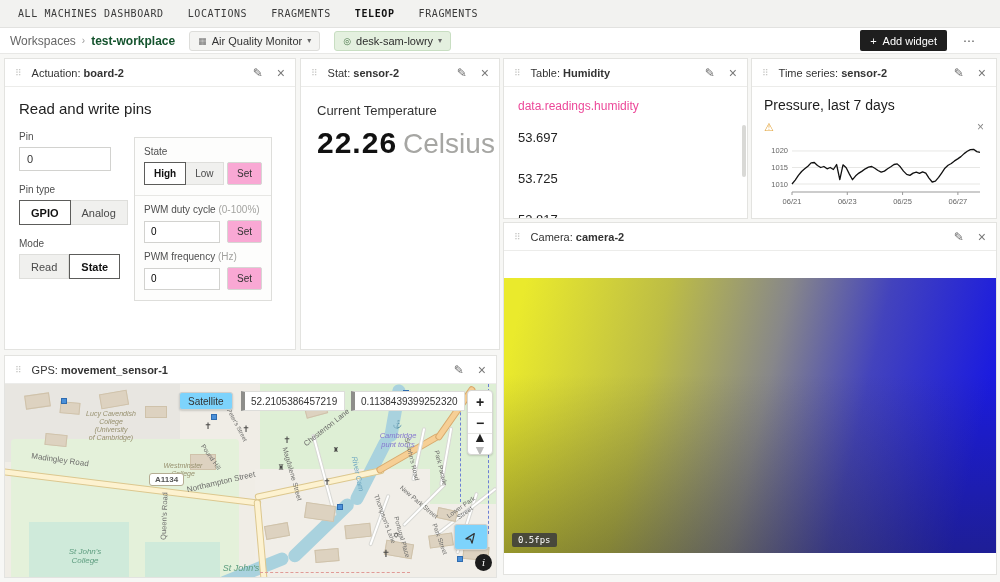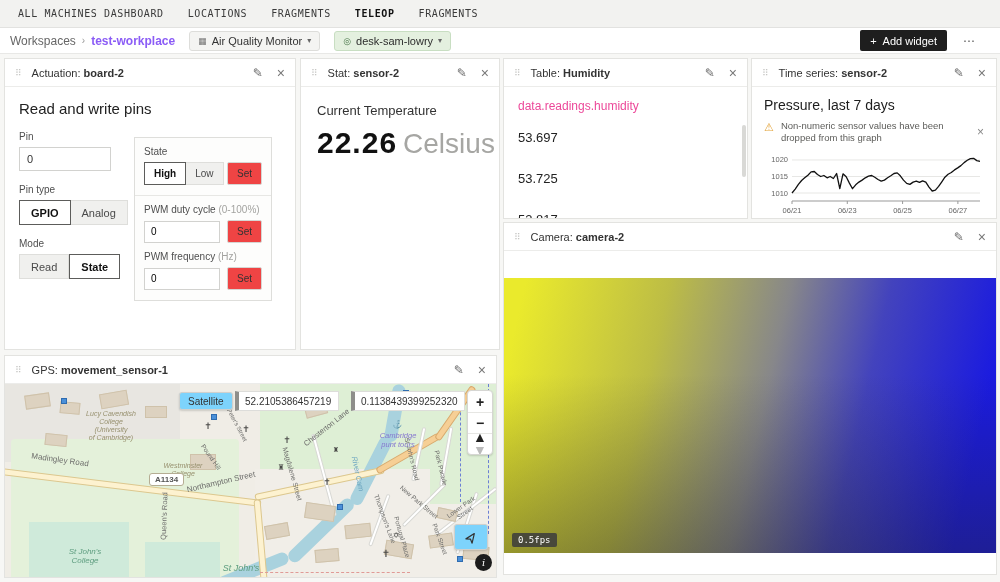--- a/index.html
+++ b/index.html
@@ -11,21 +11,21 @@
             border-bottom:1px solid #e2e2e0; display:flex; align-items:center; gap:24px; padding-left:18px;
             font-family:"DejaVu Sans Mono", monospace; font-size:10px; letter-spacing:.6px; color:#3a3a3a; }
   .topnav span { cursor:default; }
   .topnav .active { font-weight:bold; color:#111; }
 
   
   .toolbar { position:absolute; left:0; top:28px; width:1000px; height:26px; background:#fff;
              border-bottom:1px solid #e8e8e6; display:flex; align-items:center; padding:0 10px; font-size:12px; }
   .crumb-root { color:#666; }
   .crumb-sep { color:#999; margin:0 6px; font-size:10px; }
-  .crumb-cur { font-weight:bold; color:#8b5cf6; }
+  .crumb-cur { font-weight:bold; color:#14532d; }
   .pill { display:inline-flex; align-items:center; gap:5px; height:20px; padding:0 8px; border-radius:3px;
           font-size:11px; margin-left:14px; cursor:pointer; }
   .pill.gray { background:#f4f4f2; border:1px solid #ddddda; color:#333; }
   .pill.green { background:#e4f0df; border:1px solid #c8dec2; color:#2d2d2d; }
   .pill .ic { font-size:9px; color:#777; }
   .pill.green .ic { color:#4d7a4d; }
   .pill .chev { font-size:8px; color:#666; }
   .addwidget { margin-left:auto; background:#1e1e1e; color:#fff; font-size:11px; height:21px; padding:0 10px;
                border:none; border-radius:2px; display:inline-flex; align-items:center; gap:6px; cursor:pointer; }
   .more { color:#555; margin:0 14px 0 16px; font-size:12px; letter-spacing:1px; cursor:pointer; }
@@ -49,21 +49,21 @@
   .seg button { height:25px; padding:0 11px; font-size:11px; background:#f0f0ee; border:1px solid #dededb; color:#4a4a4a; cursor:pointer; font-family:"Liberation Sans",sans-serif;}
   .seg button + button { border-left:none; }
   .seg button.sel { background:#fff; border:1px solid #5c5c5a; font-weight:bold; color:#111; }
   .mb { margin-bottom:13px; }
   .writepin { position:absolute; left:129px; top:50px; width:138px; border:1px solid #dededb; background:#fdfdfc; }
   .wp-head { height:25px; border-bottom:1px solid #e2e2df; display:flex; align-items:center; justify-content:center;
              font-family:"DejaVu Sans Mono", monospace; font-size:10px; letter-spacing:2px; color:#333; }
   .wp-sec { padding:8px 9px 10px; }
   .wp-sec + .wp-sec { border-top:1px solid #e7e7e4; }
   .row { display:flex; align-items:center; }
-  .setbtn { height:23px; padding:0 9px; font-size:10px; background:#ef4444; border:1px solid #d6d6d3; border-radius:2px;
+  .setbtn { height:23px; padding:0 9px; font-size:10px; background:#f9a8d4; border:1px solid #d6d6d3; border-radius:2px;
             color:#333; margin-left:auto; cursor:pointer; font-family:"Liberation Sans",sans-serif;}
   .pwm-in { width:76px; height:22px; border:1px solid #d2d2cf; font-size:10px; padding:0 6px; font-family:"Liberation Sans",sans-serif;}
   .seg.small button { height:23px; padding:0 9px; font-size:10px; }
 
   
   .stat-body { padding:16px; }
   .stat-label { font-size:13px; color:#333; margin-bottom:8px; }
   .stat-value { font-size:30px; font-weight:bold; color:#111; letter-spacing:1px; }
   .stat-unit { font-size:28px; color:#a6a6a3; font-weight:400; margin-left:6px; letter-spacing:0; }
 
@@ -252,21 +252,20 @@
     <span class="grip">⠿</span>
     <span class="wtitle"><span>Time series: </span><b>sensor-2</b></span>
     <span class="sp"></span>
     <span class="hicon">✎</span>
     <span class="hicon x">×</span>
   </div>
   <div class="ts-body">
     <div class="ts-h">Pressure, last 7 days</div>
     <div class="warn">
       <span class="wi">⚠</span>
-      <span style="max-width:165px;">Non-numeric sensor values have been dropped from this graph</span>
       <span class="wx">×</span>
     </div>
     <svg width="222" height="68" viewBox="0 0 222 68">
         <line x1="28" y1="44.03076923076908" x2="216" y2="44.03076923076908" stroke="#e7e7e5" stroke-width="1"></line>
         <text x="24" y="46.53076923076908" text-anchor="end" font-size="7.5" fill="#666" font-family="Liberation Sans, sans-serif">1010</text>
         <line x1="28" y1="27.49230769230754" x2="216" y2="27.49230769230754" stroke="#e7e7e5" stroke-width="1"></line>
         <text x="24" y="29.99230769230754" text-anchor="end" font-size="7.5" fill="#666" font-family="Liberation Sans, sans-serif">1015</text>
         <line x1="28" y1="10.953846153846001" x2="216" y2="10.953846153846001" stroke="#e7e7e5" stroke-width="1"></line>
         <text x="24" y="13.453846153846001" text-anchor="end" font-size="7.5" fill="#666" font-family="Liberation Sans, sans-serif">1020</text>
         <line x1="28" y1="52" x2="216" y2="52" stroke="#999" stroke-width="1"></line>
@@ -394,21 +393,21 @@
         <span class="ml poi" style="left: 282px; top: 56px; font-size: 9px; transform: translate(-50%, -50%) rotate(0deg);">✝</span>
         <span class="ml poi" style="left: 322px; top: 98px; font-size: 9px; transform: translate(-50%, -50%) rotate(0deg);">✝</span>
         <span class="ml poi" style="left: 381px; top: 170px; font-size: 10px; transform: translate(-50%, -50%) rotate(0deg);">✝</span>
         <span class="ml poi" style="left: 276px; top: 84px; font-size: 8px; transform: translate(-50%, -50%) rotate(0deg);">♜</span>
         <span class="ml poi" style="left: 331px; top: 66px; font-size: 7px; transform: translate(-50%, -50%) rotate(0deg);">♜</span>
         <span class="ml poi" style="left: 391px; top: 152px; font-size: 8px; transform: translate(-50%, -50%) rotate(0deg);">✡</span>
       </div>
     <div class="abadge">A1134</div>
 
     <button class="mapbtn" style="left:174px;top:8px;height:18px;padding:0 8px;">Satellite</button>
-    <input class="coord" style="left: 230px; top: 7px; width: 104px;" value="52.2105386457219">
+    <input class="coord" style="left: 236px; top: 7px; width: 104px;" value="52.2105386457219">
     <input class="coord" style="left: 346px; top: 7px; width: 114px;" value="0.11384393992523201">
     <div class="zctrl">
       <div class="zb">+</div>
       <div class="zb">−</div>
       <div class="zb compass">
           <span>▲</span>
           <span class="s">▼</span>
         </div>
     </div>
     <button class="mapbtn" style="left:449px;top:140px;width:34px;height:26px;">

